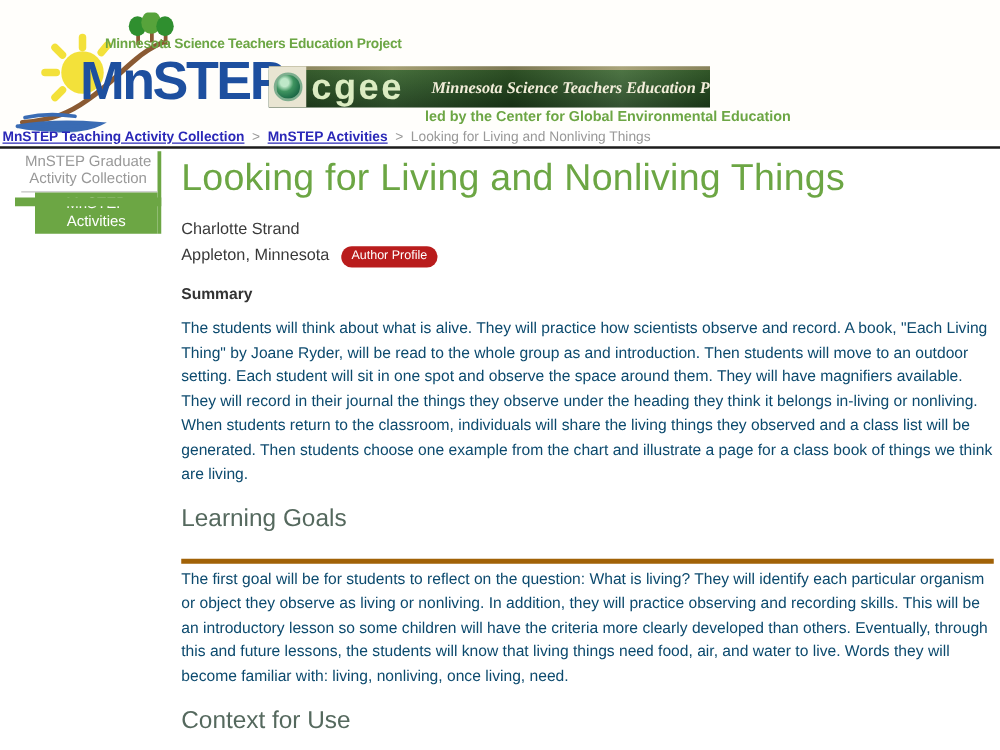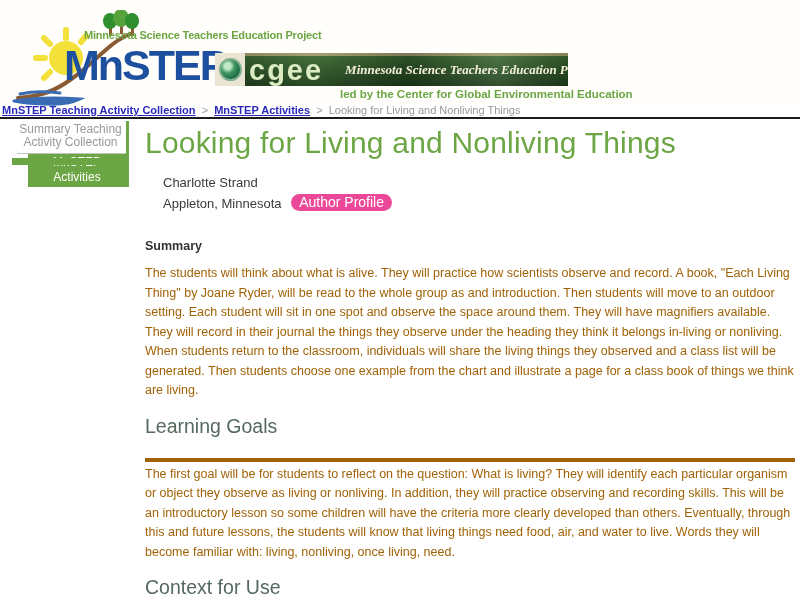--- a/index.html
+++ b/index.html
@@ -48,26 +48,26 @@
     text-align: center; padding: 2px 0 4px; cursor: pointer; }
   .side-divider { border-top: 1px solid #c2c2c2; margin-left: 2px; }
   .side-active { margin-left: 13px; background: #6ca644; color: #fff; font-size: 12px;
     line-height: 15px; padding: 1px 2px 2px; text-align: center; cursor: pointer; }
   .side-bar { position: absolute; left: 12px; top: 158px; width: 117px; height: 7px; background: #6ca644; }
 
   
   .main { position: absolute; left: 145px; top: 121px; width: 650px; }
   .page-title { font-size: 30px; font-weight: 400; color: #6ca644; letter-spacing: 0.2px;
     margin: 5px 0 12px; }
-  .author-block { font-size: 13px; line-height: 21px; color: #3a3a3a; margin-left: 18px; }
-  .profile-pill { display: inline-block; background: #ec4899; color: #fff; font-size: 14px;
+  .author-block { font-size: 13px; line-height: 21px; color: #3a3a3a; }
+  .profile-pill { display: inline-block; background: #b91c1c; color: #fff; font-size: 10px;
     line-height: 12px; padding: 2px 8px 3px; border-radius: 9px; margin-left: 6px;
     vertical-align: 1px; cursor: pointer; }
-  .section-label { font-weight: bold; font-size: 12.5px; color: #333; margin: 25px 0 11px; }
-  .body-text { font-size: 12.5px; line-height: 19.5px; color: #a16207; margin: 0; }
+  .section-label { font-weight: bold; font-size: 12.5px; color: #333; margin: 14px 0 11px; }
+  .body-text { font-size: 12.5px; line-height: 19.5px; color: #0c4a6e; margin: 0; }
   .section-heading { font-size: 19.5px; font-weight: 400; color: #55695e;
     border-bottom: 4px solid #a16207; padding-bottom: 20px; margin: 14px 0 3px; }
 </style>
 </head>
 <body>
 
 <div class="page">
 
   <div class="header">
 
@@ -117,21 +117,21 @@
     <span class="crumb-link">MnSTEP Teaching Activity Collection</span>
     <span class="crumb-sep">&gt;</span>
     <span class="crumb-link">MnSTEP Activities</span>
     <span class="crumb-sep">&gt;</span>
     <span>Looking for Living and Nonliving Things</span>
   </div>
   <div class="page-rule"></div>
 
   <div class="sidebar">
     <div class="side-collection">
-      <span>Summary Teaching</span><br>
+      <span>MnSTEP Graduate</span><br>
       <span>Activity Collection</span>
     </div>
     <div class="side-divider"></div>
     <div class="side-active">MnSTEP Activities</div>
   </div>
   <div class="side-bar"></div>
 
   <div class="main">
     <h1 class="page-title">Looking for Living and Nonliving Things</h1>
 

